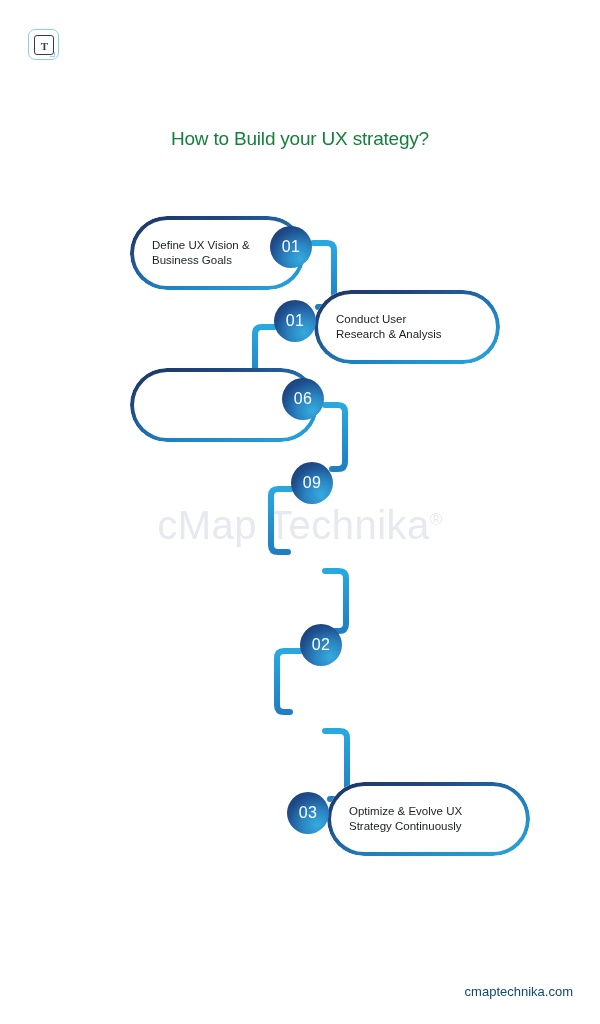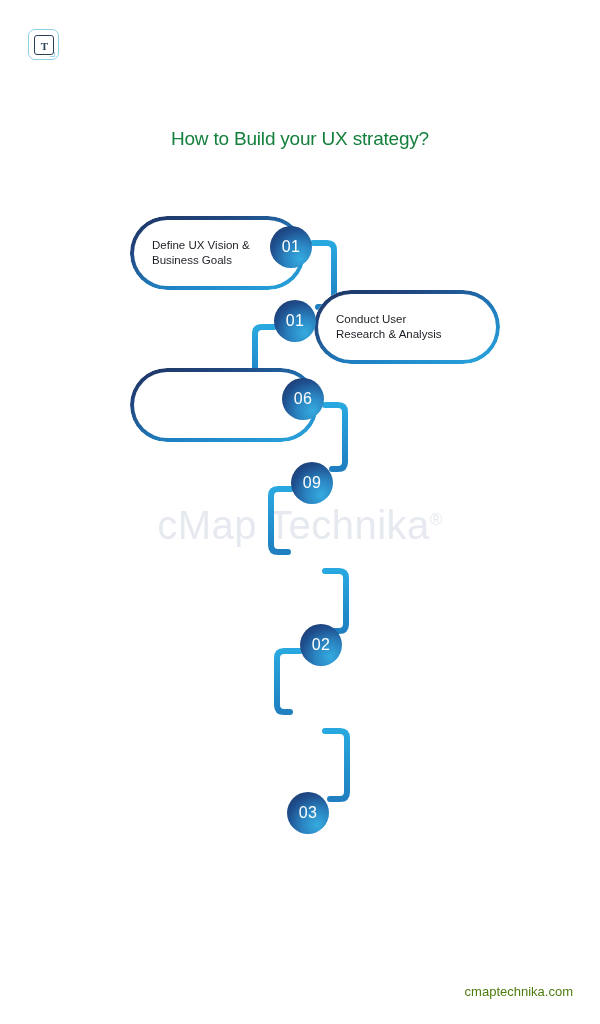--- a/index.html
+++ b/index.html
@@ -174,21 +174,21 @@
   .step.left .pill  { left: 0; }
   .step.right .pill { left: 40px; }
 
   
   .footer-url {
     position: absolute;
     right: 27px;
     top: 984px;
     font-size: 13px;
     font-weight: 500;
-    color: #4d7c0f;
+    color: #0c4a6e;
     text-align: center;
   }
 </style>
 </head>
 <body>
 
 <div class="logo">
   <div class="logo-inner">
     <div class="logo-glyph">T</div>
   </div>
@@ -254,17 +254,22 @@
     <div class="badge" style="left:0px;">09</div>
   </div>
 
 
   <div class="step right" style="left:300px; top:614px; width:250px;">
     <div class="badge" style="left:0px;">02</div>
   </div>
 
 
   <div class="step right" style="left:287px; top:782px; width:245px;">
+    <div class="pill" style="width:203px;">
+      <div class="pill-bg"></div>
+      <div class="pill-label">Optimize &amp; Evolve UX
+Strategy Continuously</div>
+    </div>
     <div class="badge" style="left:0px;">03</div>
   </div>
 </div>
 
 <div class="footer-url">cmaptechnika.com</div>
 
 </body></html>

